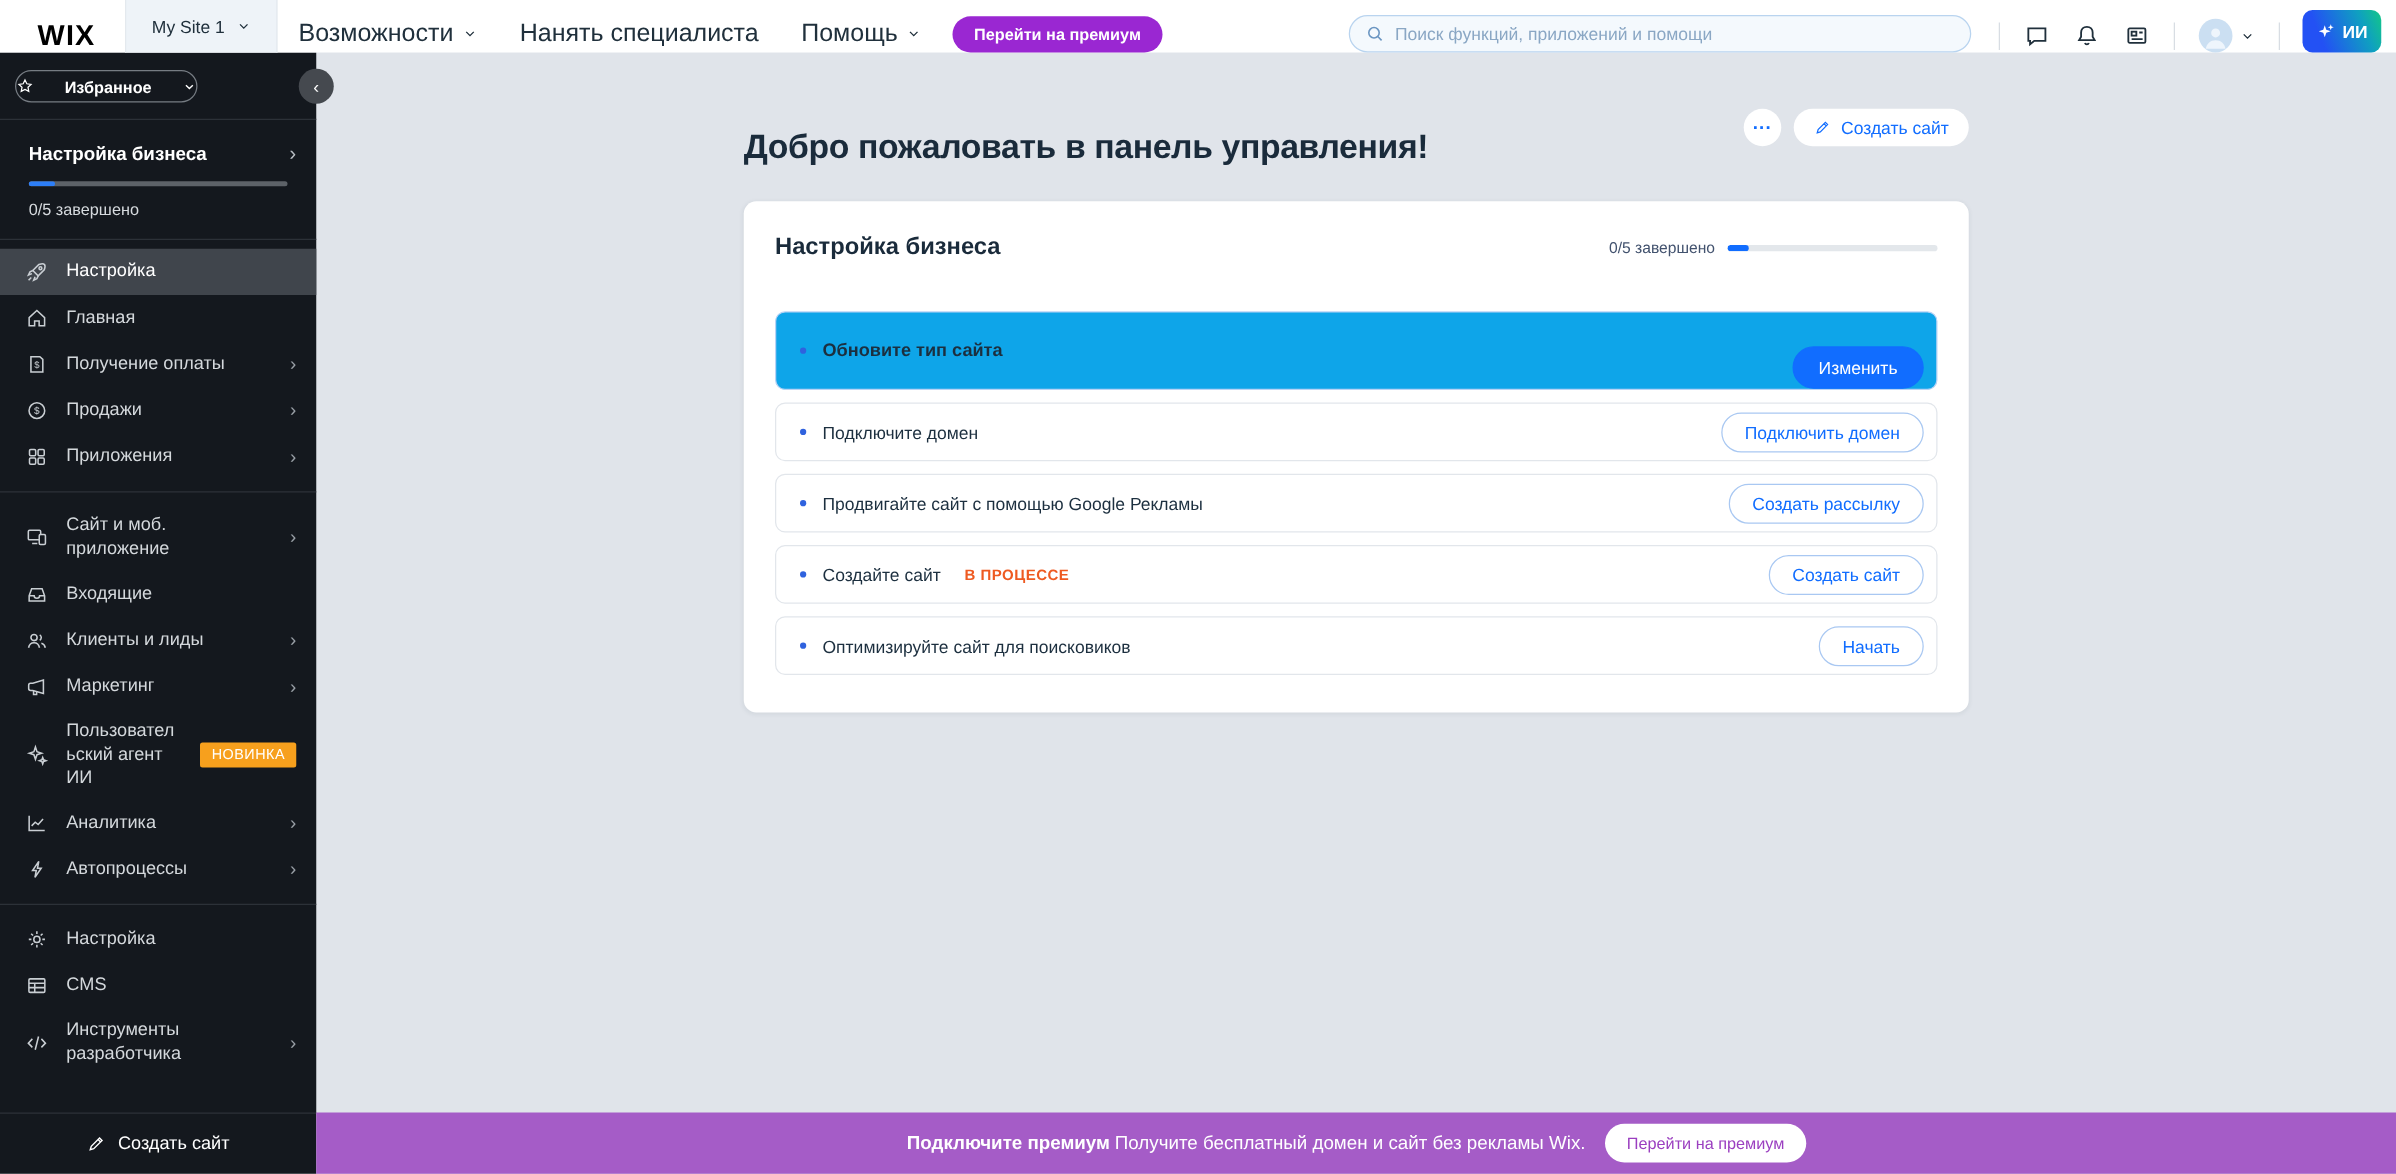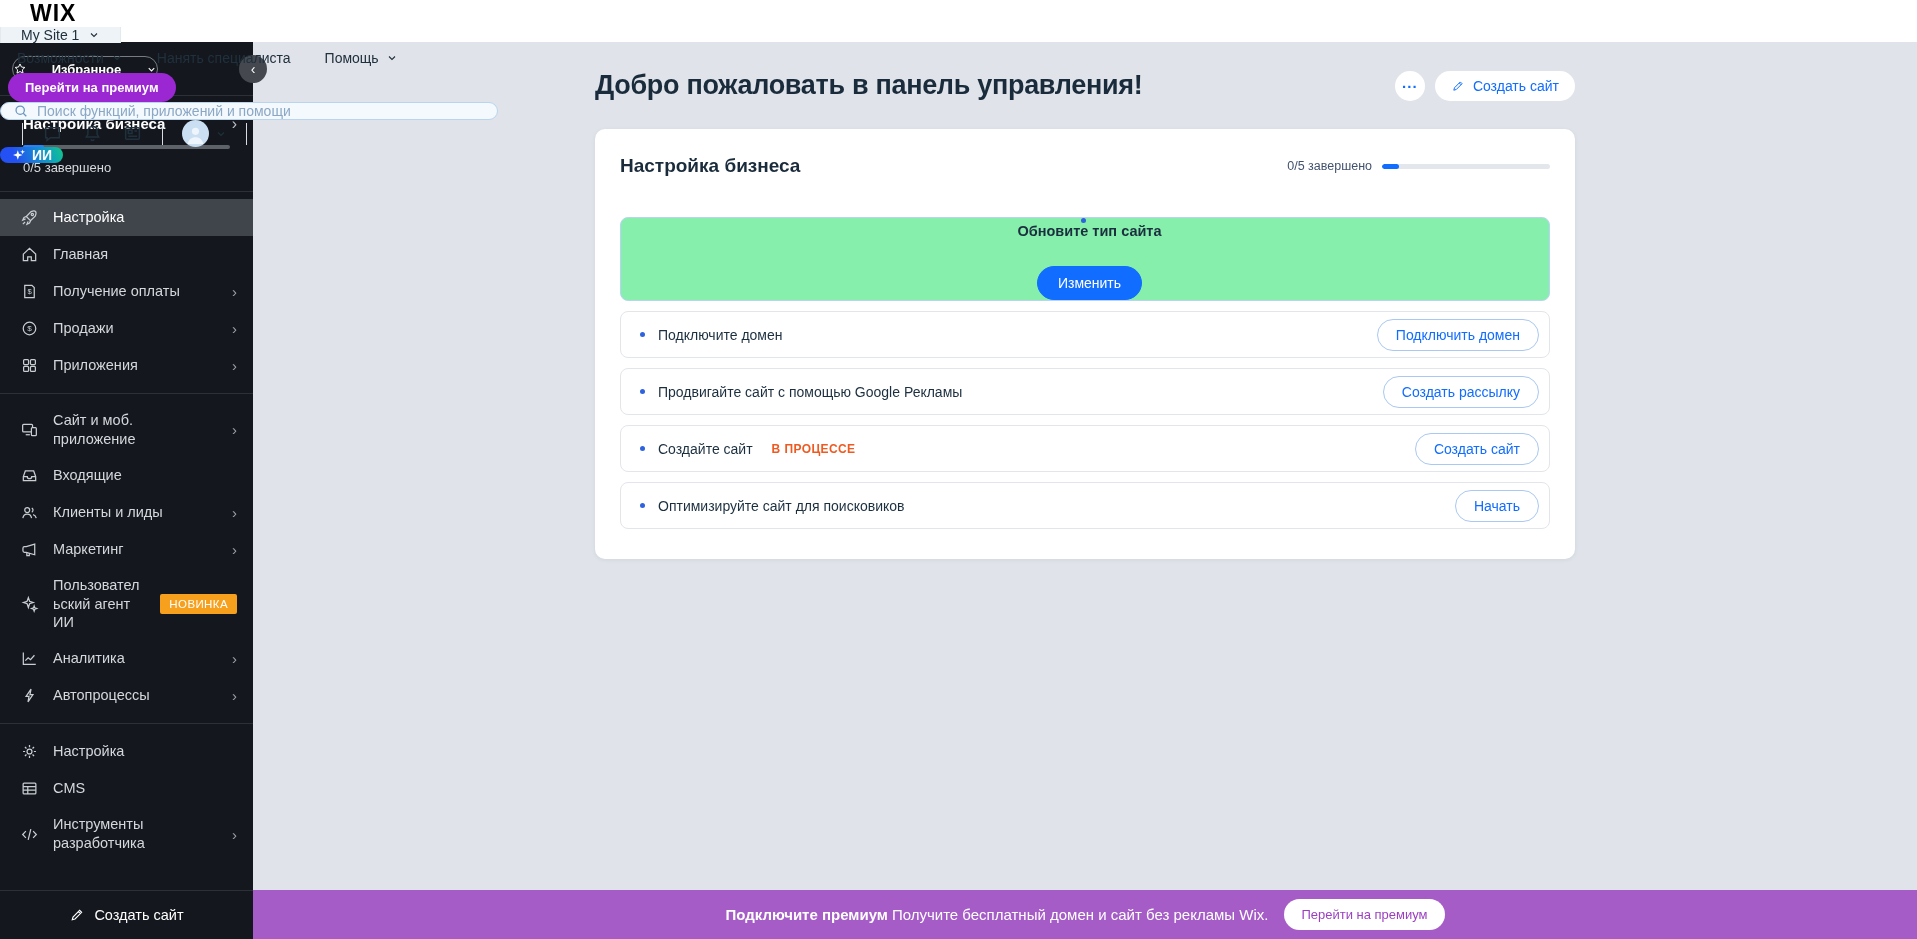--- a/index.html
+++ b/index.html
@@ -1,29 +1,29 @@
 <!DOCTYPE html>
 <html><head>
 <meta charset="utf-8">
 <style>
   * { margin:0; padding:0; box-sizing:border-box; }
   html,body { width:1917px; height:939px; overflow:hidden;
     font-family:"Liberation Sans", sans-serif; background:#e0e4ea; }
 
   
   .topbar { position:absolute; left:0; top:0; width:1917px; height:42px;
-    background:#ffffff; display:flex; align-items:flex-start; z-index:30;flex-direction:column; }
+    background:#ffffff; display:flex; align-items:flex-end; z-index:30; }
   .logo { font-weight:bold; font-size:23px; letter-spacing:1px; color:#000;
     margin:0 24px 0 30px; }
   .site-menu { height:42px; display:flex; align-items:center; gap:9px;
     padding:0 20px; background:#eef3f8; font-size:14px; color:#20303c;
     border-left:1px solid #e4e9ee; border-right:1px solid #e4e9ee; cursor:pointer; }
   .top-nav { display:flex; align-items:center; }
   .top-nav-item { display:flex; align-items:center; gap:7px; padding:0 17px;
-    font-size:14px; color:#20303c; cursor:pointer; height:30px; }
+    font-size:20px; color:#20303c; cursor:pointer; height:30px; }
   .premium-pill { background:#9a27d2; color:#fff; font-size:13px; font-weight:bold;
     padding:7px 17px; border-radius:17px; margin-left:8px; cursor:pointer; white-space:nowrap; }
   .top-spacer { flex:1; }
   .search-box { width:498px; height:30px; border:1px solid #b9d4ef; background:#f4f9fd;
     border-radius:16px; display:flex; align-items:center; padding:0 12px; gap:8px; }
   .search-box input { border:none; outline:none; background:transparent; flex:1;
     font-size:14px; color:#3c5770; font-family:"Liberation Sans",sans-serif; }
   .search-box input::placeholder { color:#8aa7c4; }
   .top-icons { display:flex; align-items:center; gap:19px; margin:0 18px 0 22px; }
   .ticon { width:21px; height:21px; color:#20303c; cursor:pointer; }
@@ -70,40 +70,40 @@
 
   
   .main { position:absolute; left:253px; top:42px; right:0; bottom:49px;
     background:#e0e4ea; }
   .collapse-btn { position:absolute; left:-14px; top:13px; width:28px; height:28px;
     border-radius:50%; background:#45494f; color:#fff; display:flex; align-items:center;
     justify-content:center; font-size:14px; cursor:pointer; z-index:25; }
   .content { position:absolute; left:342px; top:0; width:980px; }
   .page-header { display:flex; align-items:center; justify-content:space-between;
     margin-top:28px; }
-  .page-title { font-size:27px; font-weight:bold; color:#1a2b3b; letter-spacing:-.3px; }
+  .page-title { font-size:27px; font-weight:bold; color:#1a2b3b; letter-spacing:-.3px;margin-top:32px; }
   .header-actions { display:flex; align-items:center; gap:10px; }
   .more-btn { width:30px; height:30px; border-radius:50%; background:#fff; color:#116dff;
     display:flex; align-items:center; justify-content:center; font-weight:bold;
     font-size:15px; letter-spacing:1px; cursor:pointer; padding-bottom:6px; }
   .create-site-pill { height:30px; background:#fff; border-radius:16px; color:#116dff;
     font-size:14px; display:flex; align-items:center; gap:8px; padding:0 16px; cursor:pointer; }
 
   .card { margin-top:28px; background:#fff; border-radius:10px;
     box-shadow:0 1px 4px rgba(22,45,61,.08); padding:26px 25px 20px 25px; }
   .card-head { display:flex; align-items:center; justify-content:space-between; }
   .card-title { font-size:19px; font-weight:bold; color:#1a2b3b; }
   .card-progress { display:flex; align-items:center; gap:10px; }
   .card-progress-label { font-size:12.5px; color:#42526e; }
   .card-track { width:168px; height:5px; background:#e3e7eb; border-radius:3px; overflow:hidden; }
   .card-fill { height:100%; background:#116dff; border-radius:3px; }
   .tasks { margin-top:40px; }
   .task-row { display:flex; align-items:center; border:1px solid #e2e6eb; background:#fff;
     border-radius:8px; min-height:47px; padding:0 10px 0 19px; margin-bottom:10px; }
-  .task-row.highlight { background:#86efac; border-color:#b9d3f5; min-height:50px;flex-direction:column; }
+  .task-row.highlight { background:#0ea5e9; border-color:#b9d3f5; min-height:50px; }
   .bullet { width:5px; height:5px; border-radius:50%; background:#2f62de; margin-right:13px;
     flex:none; }
   .task-label { font-size:14px; color:#1c2f3f; }
   .task-row.highlight .task-label { font-weight:bold; font-size:14.5px; }
   .task-status { font-size:12px; font-weight:bold; color:#ee5a21; letter-spacing:.4px;
     margin-left:19px; }
   .task-spacer { flex:1; }
   .btn { border-radius:17px; font-size:14px; padding:7px 18px; cursor:pointer;
     white-space:nowrap; font-family:"Liberation Sans",sans-serif; }
   .btn-primary { background:#116dff; color:#fff; border:1px solid #116dff; padding:8px 20px;margin-top:27px; }

